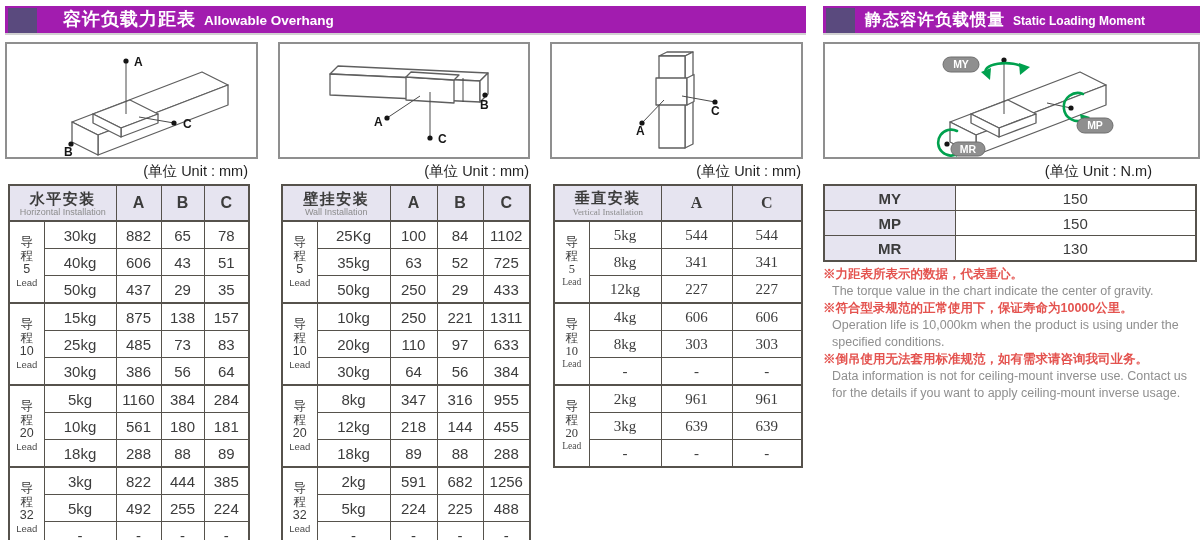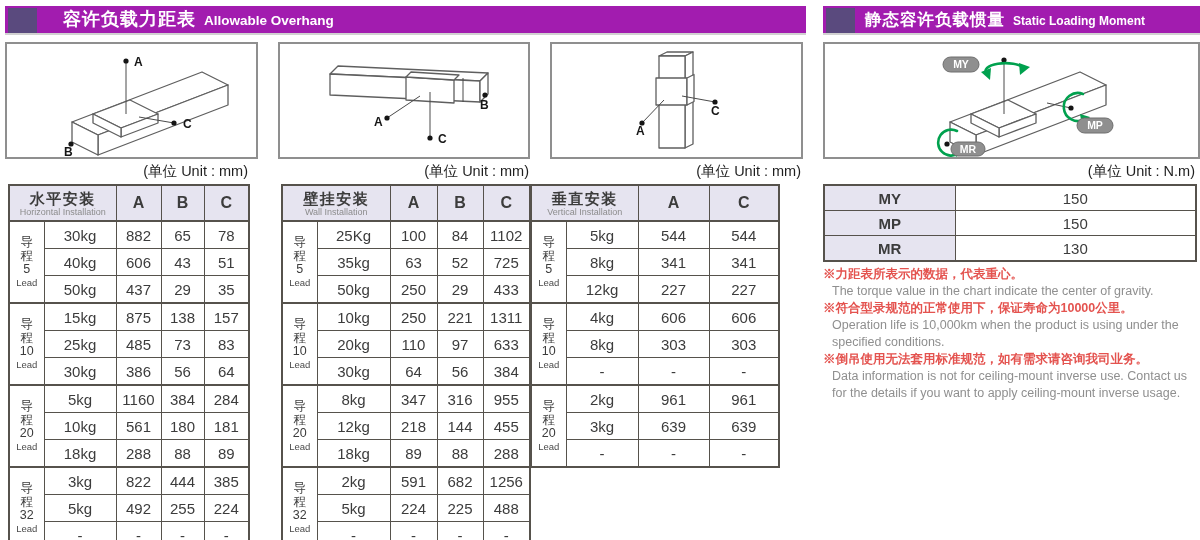--- a/index.html
+++ b/index.html
@@ -32,24 +32,24 @@
   .plbl{font-family:"Liberation Sans",sans-serif;font-size:12px;font-weight:bold;fill:#151515;}
   .grn{fill:none;stroke:#00a14e;stroke-width:2.6;stroke-linecap:round;}
   .grnfill{fill:#00a14e;}
   .badge{fill:#8f8f8f;stroke:#6f6f6f;stroke-width:1;}
   .badgetxt{font-family:"Liberation Sans",sans-serif;font-size:10.5px;font-weight:bold;fill:#ffffff;text-anchor:middle;}
   
   .unit{position:absolute;top:162px;font-size:14.5px;color:#1f1f1f;text-align:right;}
   #u1{left:8px;width:240px;}
   #u2{left:281px;width:248px;}
   #u3{left:553px;width:248px;}
-  #u4{left:823px;width:372px;text-align:right;}
+  #u4{left:780px;width:372px;text-align:right;}
   
   .twrap{position:absolute;top:184px;}
-  #t1{left:8px;} #t2{left:281px;} #t3{left:530px;}
+  #t1{left:8px;} #t2{left:281px;} #t3{left:553px;font-family:Liberation Serif, serif;}
   table.lead-table{border-collapse:collapse;table-layout:fixed;border:2px solid #56524c;background:#fff;}
   table.lead-table th,table.lead-table td{border:1px solid #56524c;padding:0;text-align:center;color:#3c3c3c;overflow:hidden;}
   table.lead-table thead th{background:#e6e4f0;height:34px;border-bottom:2px solid #56524c;vertical-align:middle;}
   .thname .nz{font-size:15px;font-weight:bold;letter-spacing:1.5px;line-height:17px;}
   .thname .ne{font-size:9px;color:#8c8c8c;line-height:10px;font-weight:normal;}
   th.colh{font-size:16px;font-weight:bold;}
   table.lead-table td{height:26px;font-size:15px;background:#fff;}
   td.lead{background:#e6e4f0;vertical-align:middle;margin-top:12px;}
   td.wcell{background:#e6e4f0;}
   tr.gstart td{border-top:2px solid #56524c;}

